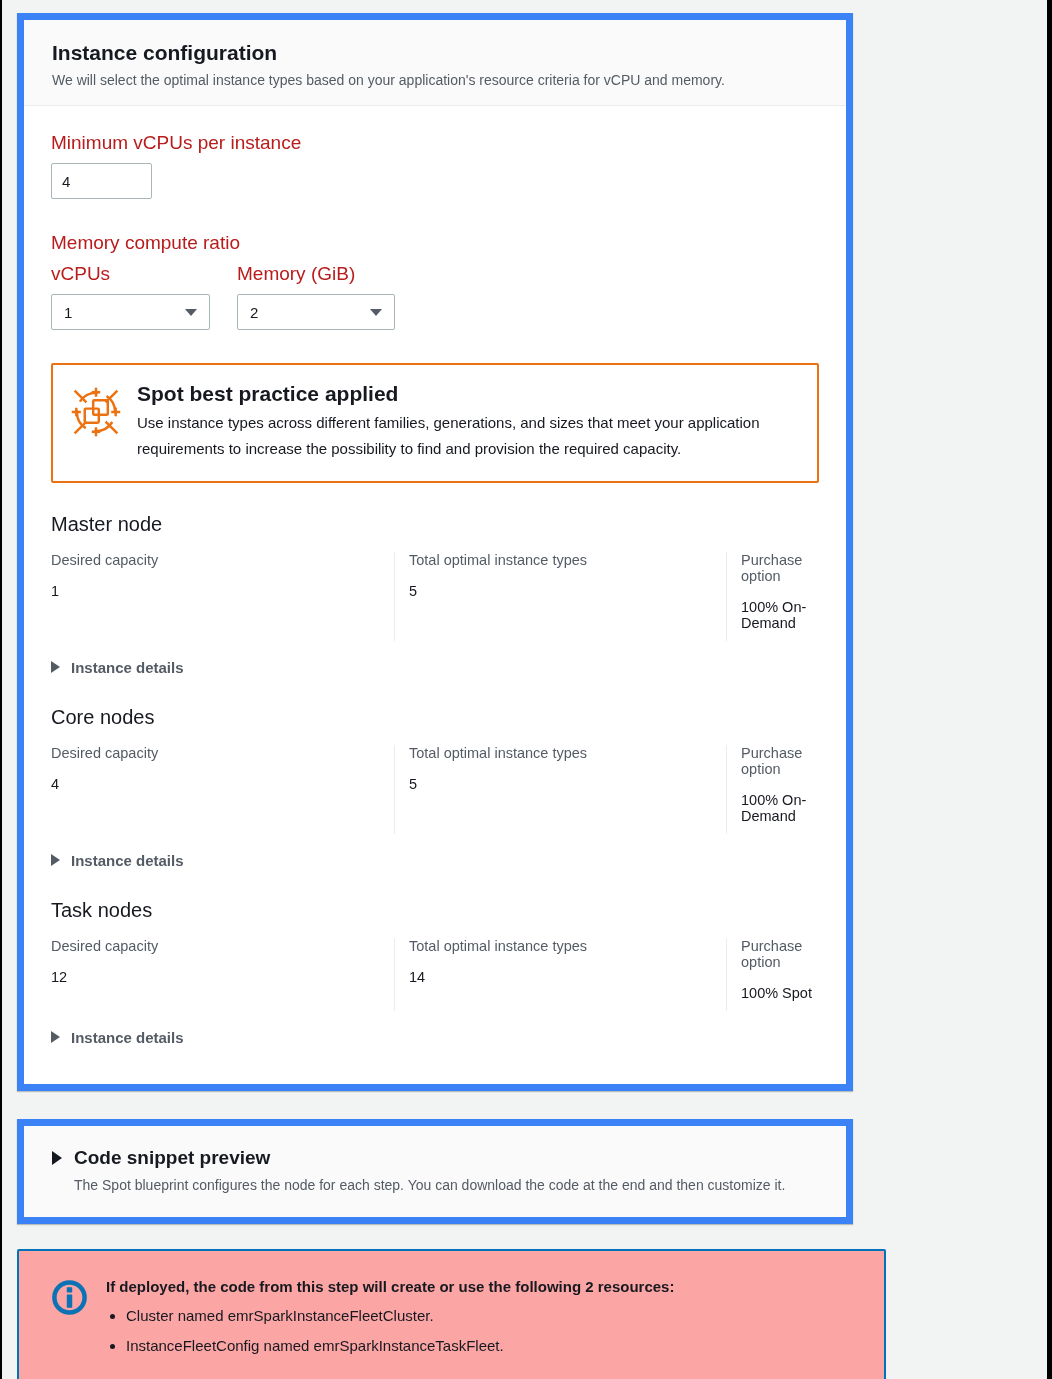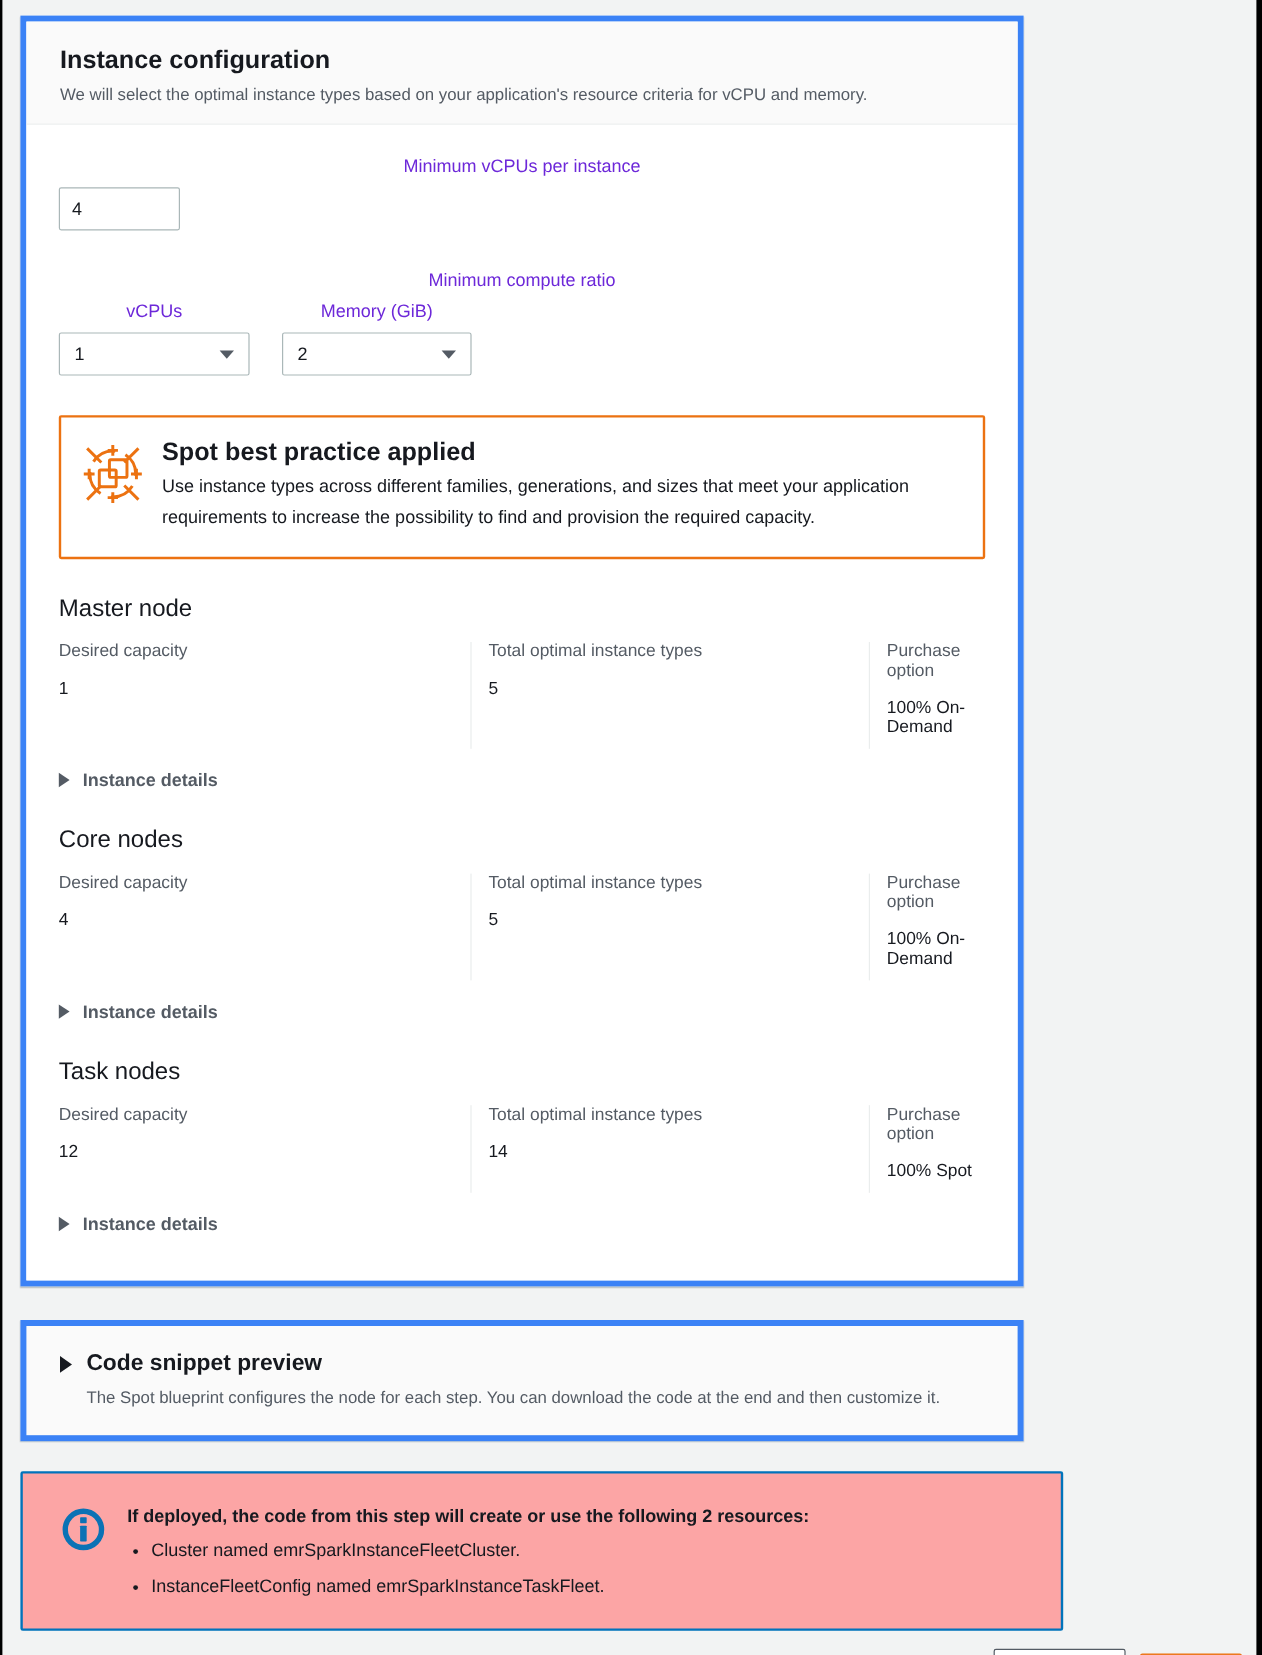--- a/index.html
+++ b/index.html
@@ -11,33 +11,33 @@
   }
   .viewport {
     margin: 0 5px 7px 2px;
     background: #f2f3f3;
     min-height: 1372px;
     padding: 13px 12px 0 15px;
   }
   .card {
     width: 836px;
     background: #fff;
-    border: 5px solid #3b82f6;
+    border: 7px solid #3b82f6;
     box-shadow: 0 1px 1px 0 rgba(0,28,36,.25);
   }
   .card-header {
     background: #fafafa;
     padding: 21px 28px 17px 28px;
     border-bottom: 1px solid #eaeded;
   }
   .card-title { font-size: 21px; font-weight: 700; color: #16191f; }
   .card-desc { font-size: 14px; color: #545b64; margin-top: 7px; }
   .card-body { padding: 26px 27px 38px 27px; background: #fff; }
 
-  .field-label { font-size: 15px; color: #6d28d9; margin-bottom: 9px; text-align: center; }
+  .field-label { font-size: 19px; color: #b91c1c; margin-bottom: 9px; }
   .text-input {
     width: 101px; height: 36px;
     border: 1px solid #aab7b8; border-radius: 2px;
     font-size: 15px; padding: 0 10px; color: #16191f;
     font-family: inherit; background: #fff;
   }
   .form-group { margin-bottom: 33px; }
   .ratio-row { display: flex; gap: 27px; }
   .select-box {
     width: 159px; height: 36px;
@@ -138,21 +138,21 @@
       <div class="card-desc">We will select the optimal instance types based on your application's resource criteria for vCPU and memory.</div>
     </div>
     <div class="card-body">
 
       <div class="form-group">
         <div class="field-label">Minimum vCPUs per instance</div>
         <input class="text-input" type="text" value="4" style="">
       </div>
 
       <div class="form-group">
-        <div class="field-label">Minimum compute ratio</div>
+        <div class="field-label">Memory compute ratio</div>
         <div class="ratio-row">
           <div>
             <div class="field-label">vCPUs</div>
             <div class="select-box">
               <span>1</span>
               <span class="caret-down"></span>
             </div>
           </div>
           <div>
             <div class="field-label">Memory (GiB)</div>

